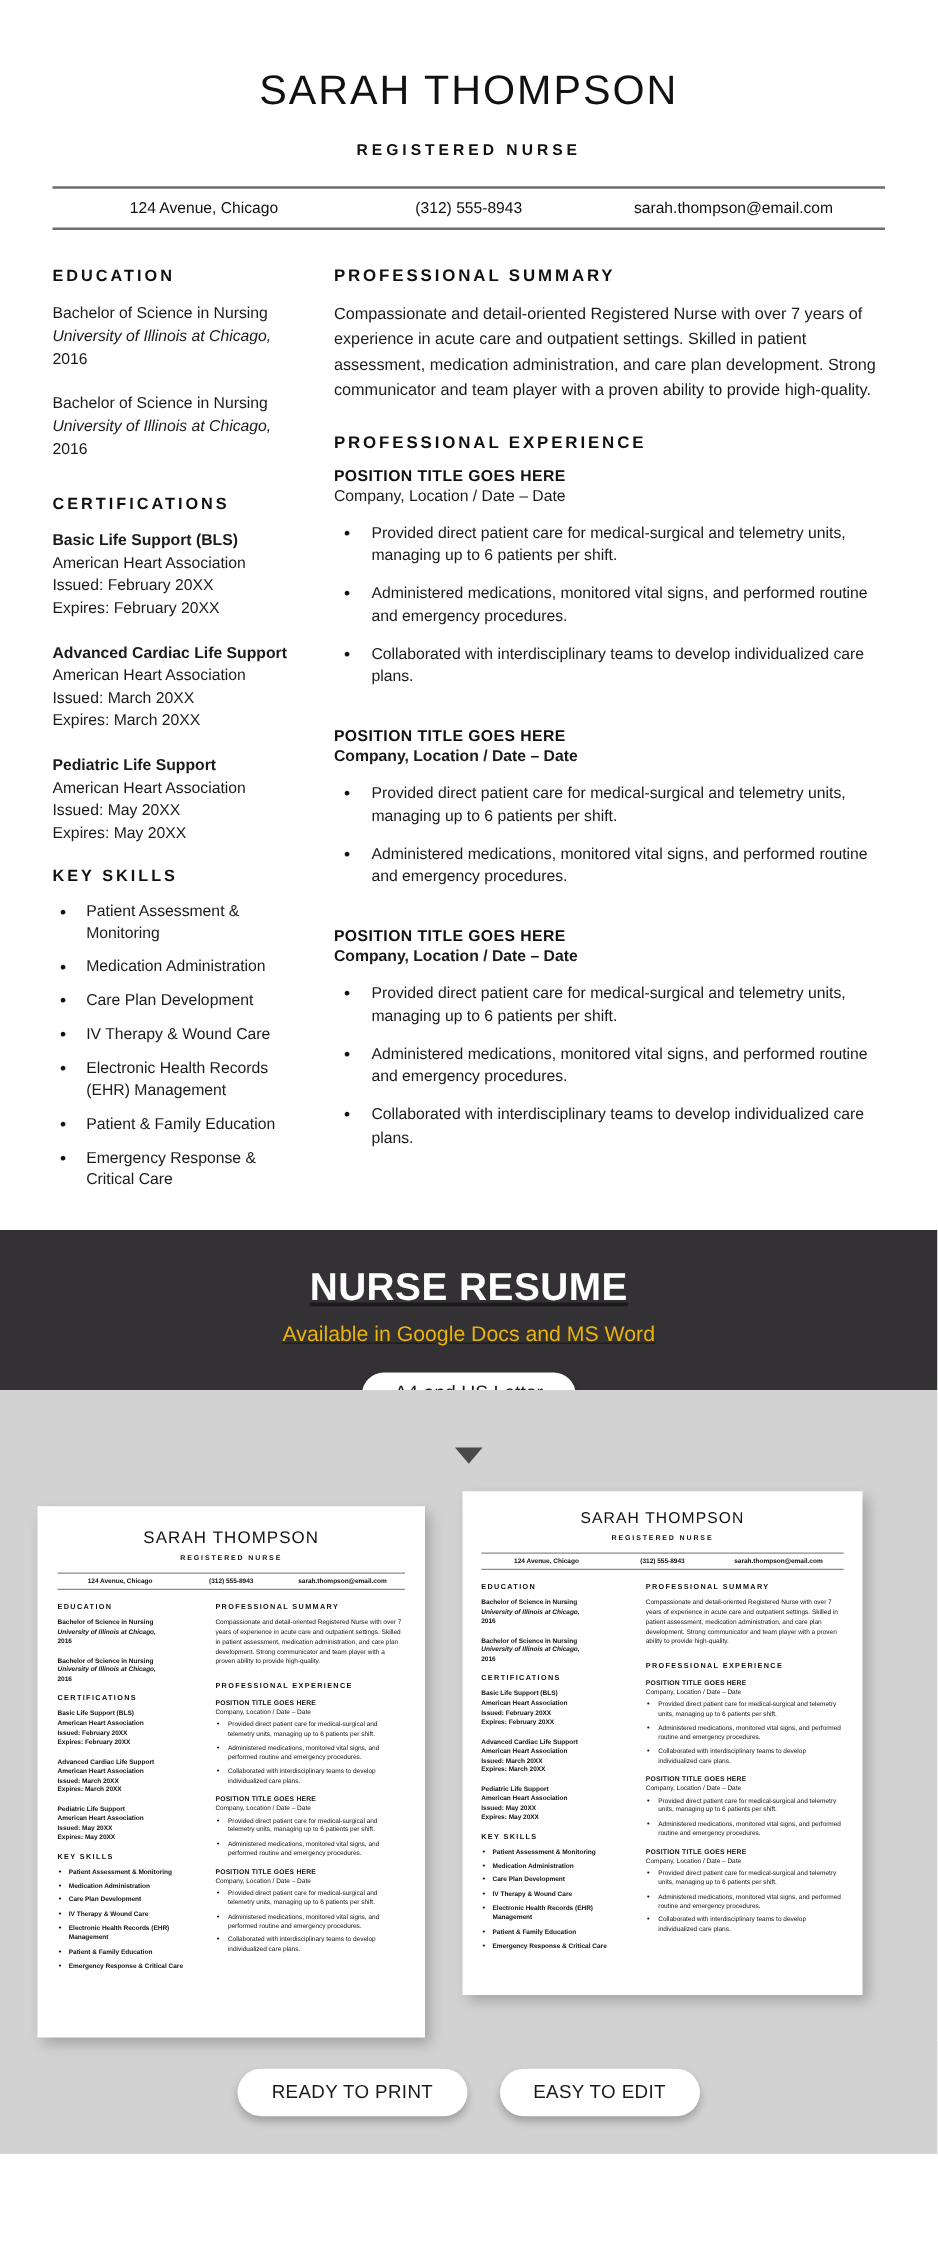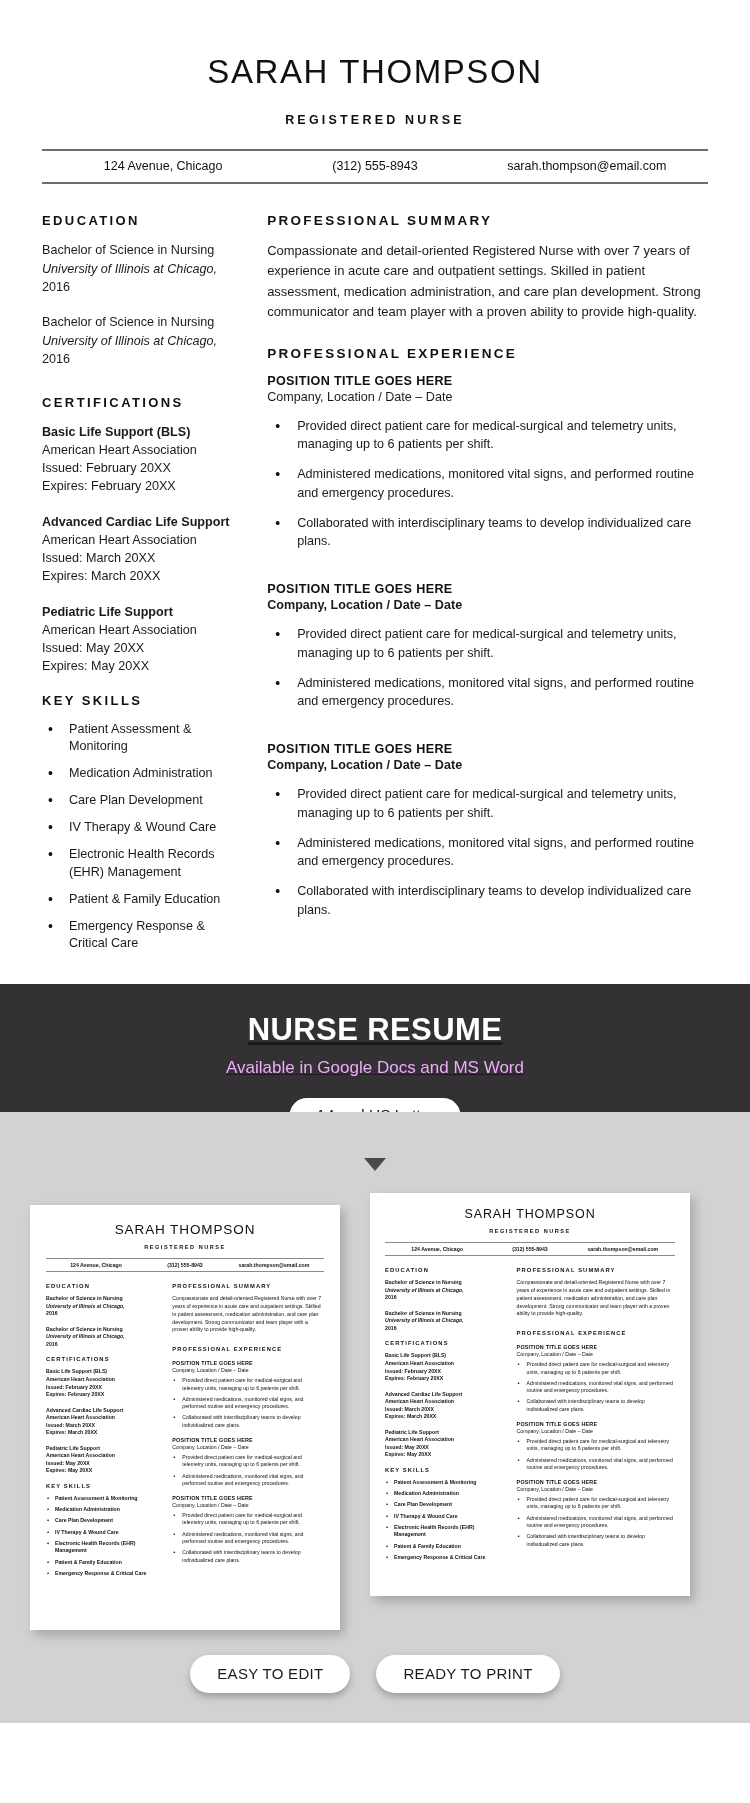--- a/index.html
+++ b/index.html
@@ -105,21 +105,21 @@
     background: #333133;
     padding: 28px 0 34px 0;
     text-align: center;
     margin-top: 22px;
     text-decoration: underline;
   }
   .promo-title {
     color: #fff; font-size: 31px; font-weight: 700; letter-spacing: .4px;
   }
   .promo-sub {
-    color: #f0abfc; font-size: 17px; margin-top: 10px; font-weight: 400;
+    color: #eab308; font-size: 17px; margin-top: 10px; font-weight: 400;
   }
   .pill {
     position: absolute;
     left: 50%; transform: translateX(-50%);
     bottom: -21px;
     background: #fff;
     border-radius: 40px;
     padding: 8px 26px 9px 26px;
     font-size: 15.5px;
     color: #1b1b1b;
@@ -492,16 +492,16 @@
               </ul>
             </div>
           </div>
         </div>
       </div>
     </div>
 
   </div>
 
   <div class="btn-row">
+    <div class="btn">READY TO PRINT</div>
     <div class="btn">EASY TO EDIT</div>
-    <div class="btn">READY TO PRINT</div>
   </div>
 </div>
 
 </body></html>

